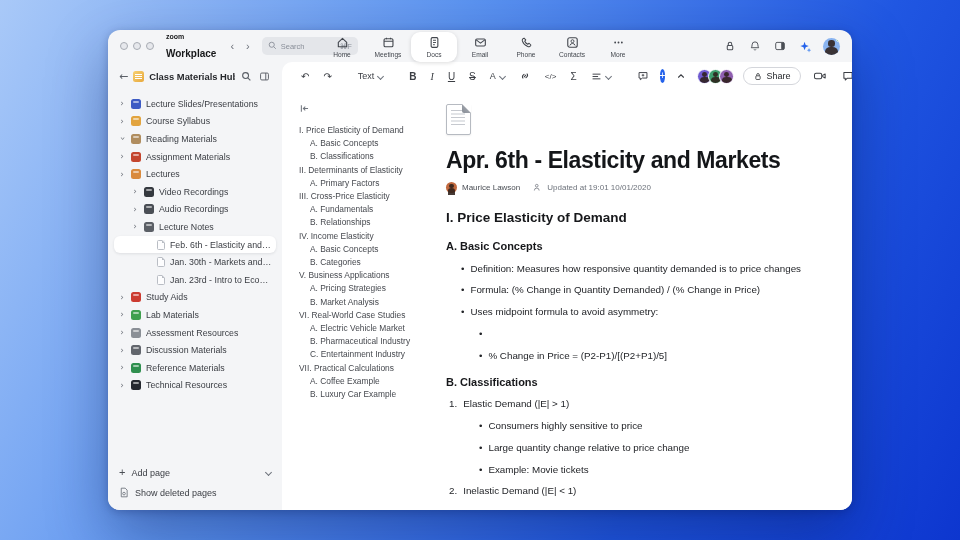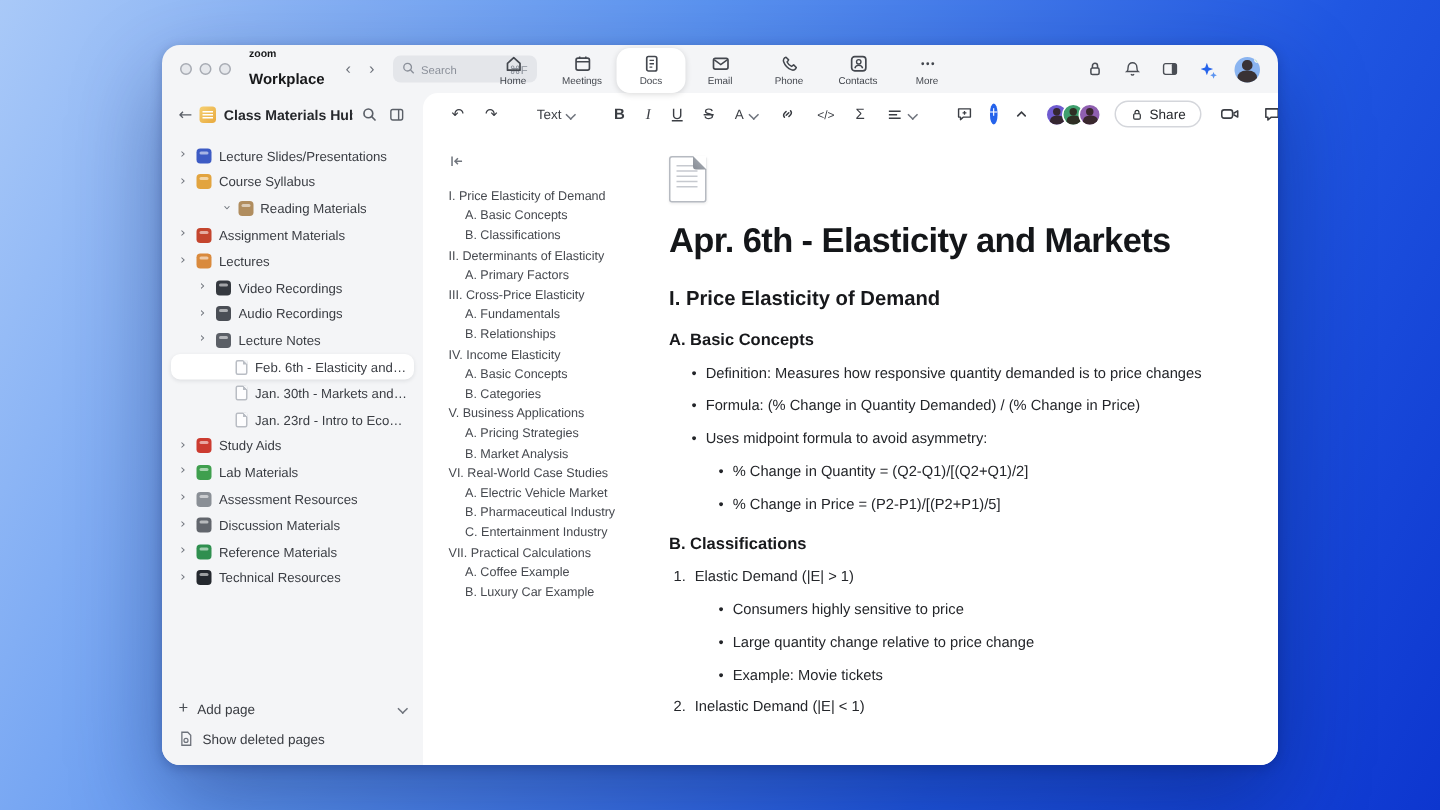--- a/index.html
+++ b/index.html
@@ -268,21 +268,21 @@
           <div class="tree-item" style="padding-left: 4px;">
             <span class="chev glyph">›</span>
             <span class="mini-icon" style="background: rgb(61, 91, 196);"></span>
             <span class="tree-label">Lecture Slides/Presentations</span>
           </div>
           <div class="tree-item" style="padding-left: 4px;">
             <span class="chev glyph">›</span>
             <span class="mini-icon" style="background: rgb(226, 164, 63);"></span>
             <span class="tree-label">Course Syllabus</span>
           </div>
-          <div class="tree-item" style="padding-left: 4px; justify-content: center;">
+          <div class="tree-item" style="padding-left: 4px;">
             <span class="chev glyph open">›</span>
             <span class="mini-icon" style="background: rgb(176, 141, 95);"></span>
             <span class="tree-label">Reading Materials</span>
           </div>
           <div class="tree-item" style="padding-left: 4px;">
             <span class="chev glyph">›</span>
             <span class="mini-icon" style="background: rgb(196, 69, 46);"></span>
             <span class="tree-label">Assignment Materials</span>
           </div>
           <div class="tree-item" style="padding-left: 4px;">
@@ -485,38 +485,47 @@
               <div class="toc-item lvl2">A. Coffee Example</div>
               <div class="toc-item lvl2">B. Luxury Car Example</div>
             </div>
         </div>
 
         <div class="page">
           <div class="doc-icon">
               <i></i>
             </div>
           <h1 class="doc-title">Apr. 6th - Elasticity and Markets</h1>
+          <div class="byline">
+            <span class="avatar author-avatar"></span>
+            <span class="author">Maurice Lawson</span>
+            <svg width="9" height="9" viewBox="0 0 12 12">
+                <circle cx="5" cy="3.6" r="1.8" fill="none" stroke="#6d727b" stroke-width="1"></circle>
+                <path d="M1.8 10 a3.2 3.2 0 0 1 6.4 0" fill="none" stroke="#6d727b" stroke-width="1"></path>
+                <path d="M8.5 6.5 l2.5 2.5 M11 6.5 l-2.5 2.5" stroke="none"></path>
+              </svg>
+            <span>Updated at 19:01 10/01/2020</span>
+          </div>
           <div class="blocks" id="doc-blocks">
               <div class="blk blk-h2">I. Price Elasticity of Demand</div>
               <div class="blk blk-h3">A. Basic Concepts</div>
               <div class="blk blk-li ind1">
                 <span class="marker">•</span>
                 <span>Definition: Measures how responsive quantity demanded is to price changes</span>
               </div>
               <div class="blk blk-li ind1">
                 <span class="marker">•</span>
                 <span>Formula: (% Change in Quantity Demanded) / (% Change in Price)</span>
               </div>
               <div class="blk blk-li ind1">
                 <span class="marker">•</span>
                 <span>Uses midpoint formula to avoid asymmetry:</span>
               </div>
               <div class="blk blk-li ind2">
                 <span class="marker">•</span>
-                <span>% Change in Quantity = (Q2-Q1)/[(Q2+Q1)/2]</span>
               </div>
               <div class="blk blk-li ind2">
                 <span class="marker">•</span>
                 <span>% Change in Price = (P2-P1)/[(P2+P1)/5]</span>
               </div>
               <div class="blk blk-h3">B. Classifications</div>
               <div class="blk blk-li ind0">
                 <span class="marker">1.</span>
                 <span>Elastic Demand (|E| &gt; 1)</span>
               </div>

